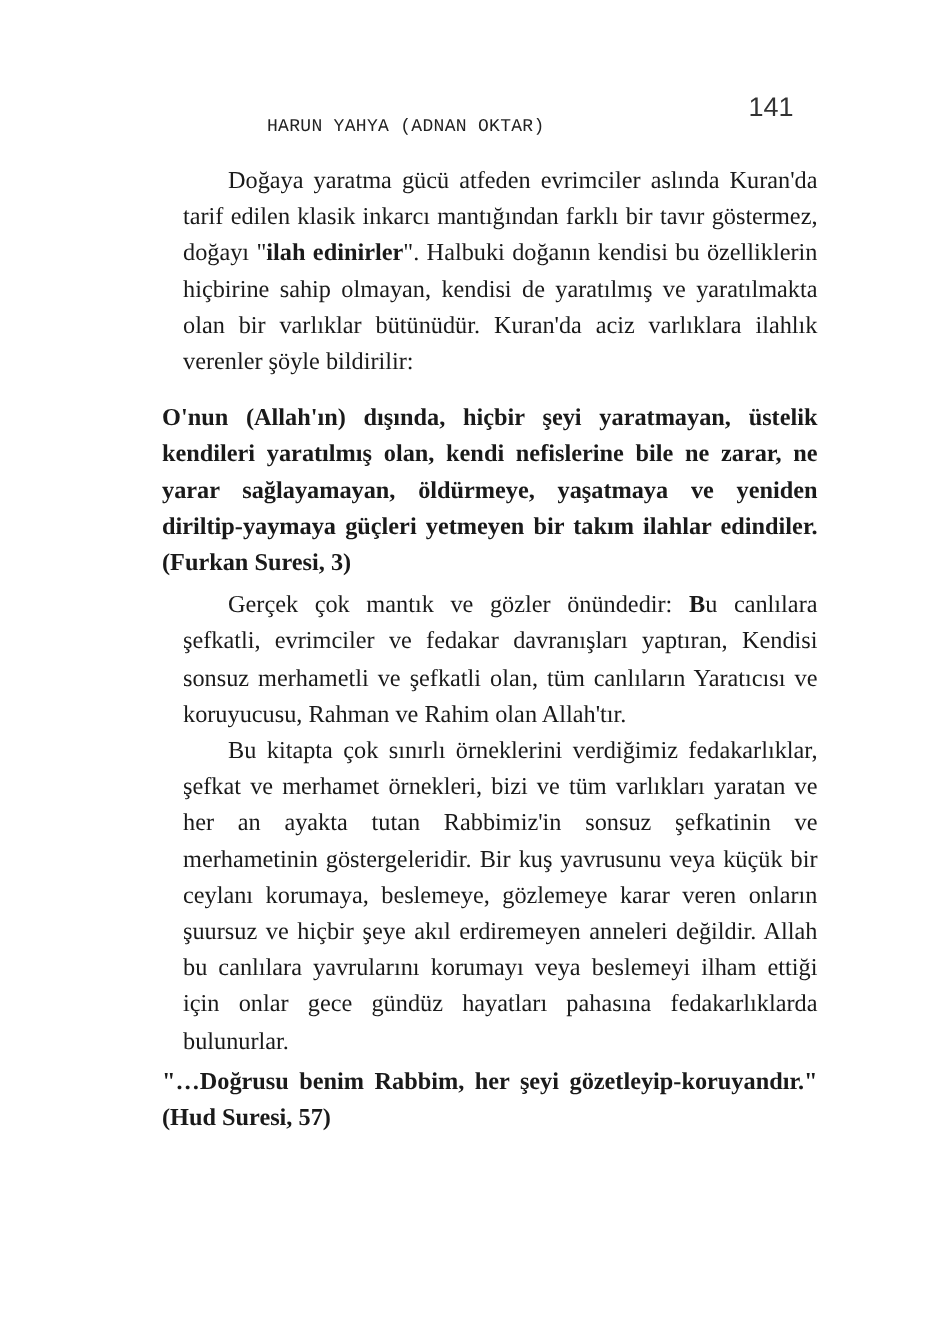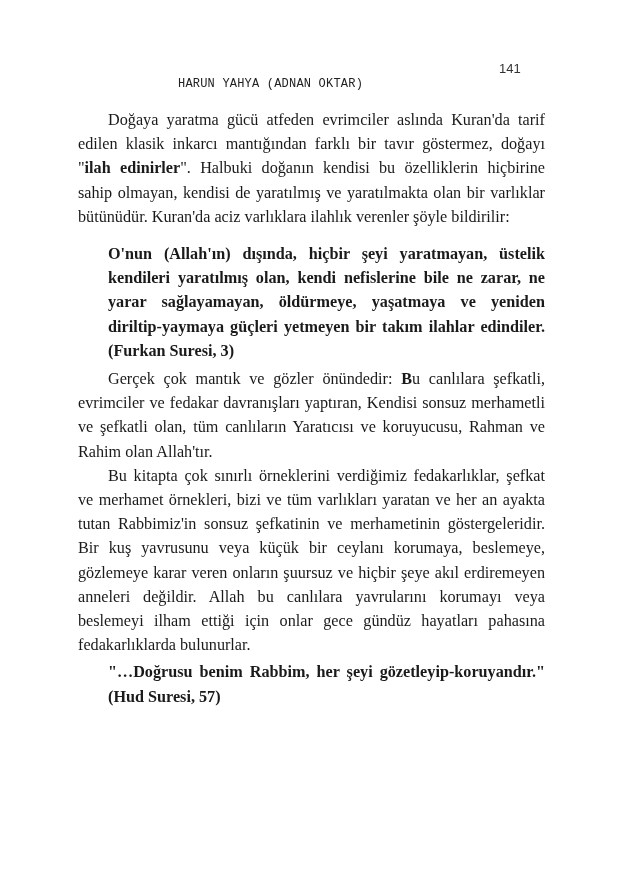--- a/index.html
+++ b/index.html
@@ -2,25 +2,25 @@
 <html><head>
 <meta charset="utf-8">
 <style>
   html, body { margin:0; padding:0; background:#ffffff; }
   body { width:623px; height:888px; position:relative; overflow:hidden;
          font-family:"DejaVu Serif", serif; color:#1a1a1a; }
   .header { position:absolute; top:61px; left:0; width:623px; height:20px; }
   .header-title { position:absolute; left:178px; top:16px; font-family:Liberation Mono, monospace;
                   font-size:12px; letter-spacing:0.2px; color:#222; }
   .page-num { position:absolute; left:499px; top:0; font-family:"Liberation Sans", sans-serif;
-              font-size:13px; color:#333; }
+              font-size:18px; color:#333; }
   .content { position:absolute; left:78px; top:108px; width:467px;
              font-family:"Liberation Serif", serif; font-size:16.2px; line-height:24.2px; }
   .para { margin:0; text-align:justify; text-indent:0; }
-  .para.indent { text-indent:30px; }
+  .para.indent { text-indent:30px;margin-left:44px; }
   .para + .para { margin-top:0; }
   .quote { margin:0 0 0 30px; text-align:justify; font-weight:bold; }
   .quote.gap-after { margin-bottom:4px; }
   b { font-weight:bold; }
 </style>
 </head>
 <body>
 
 <div class="header">
   <span class="header-title">HARUN YAHYA (ADNAN OKTAR)</span>

